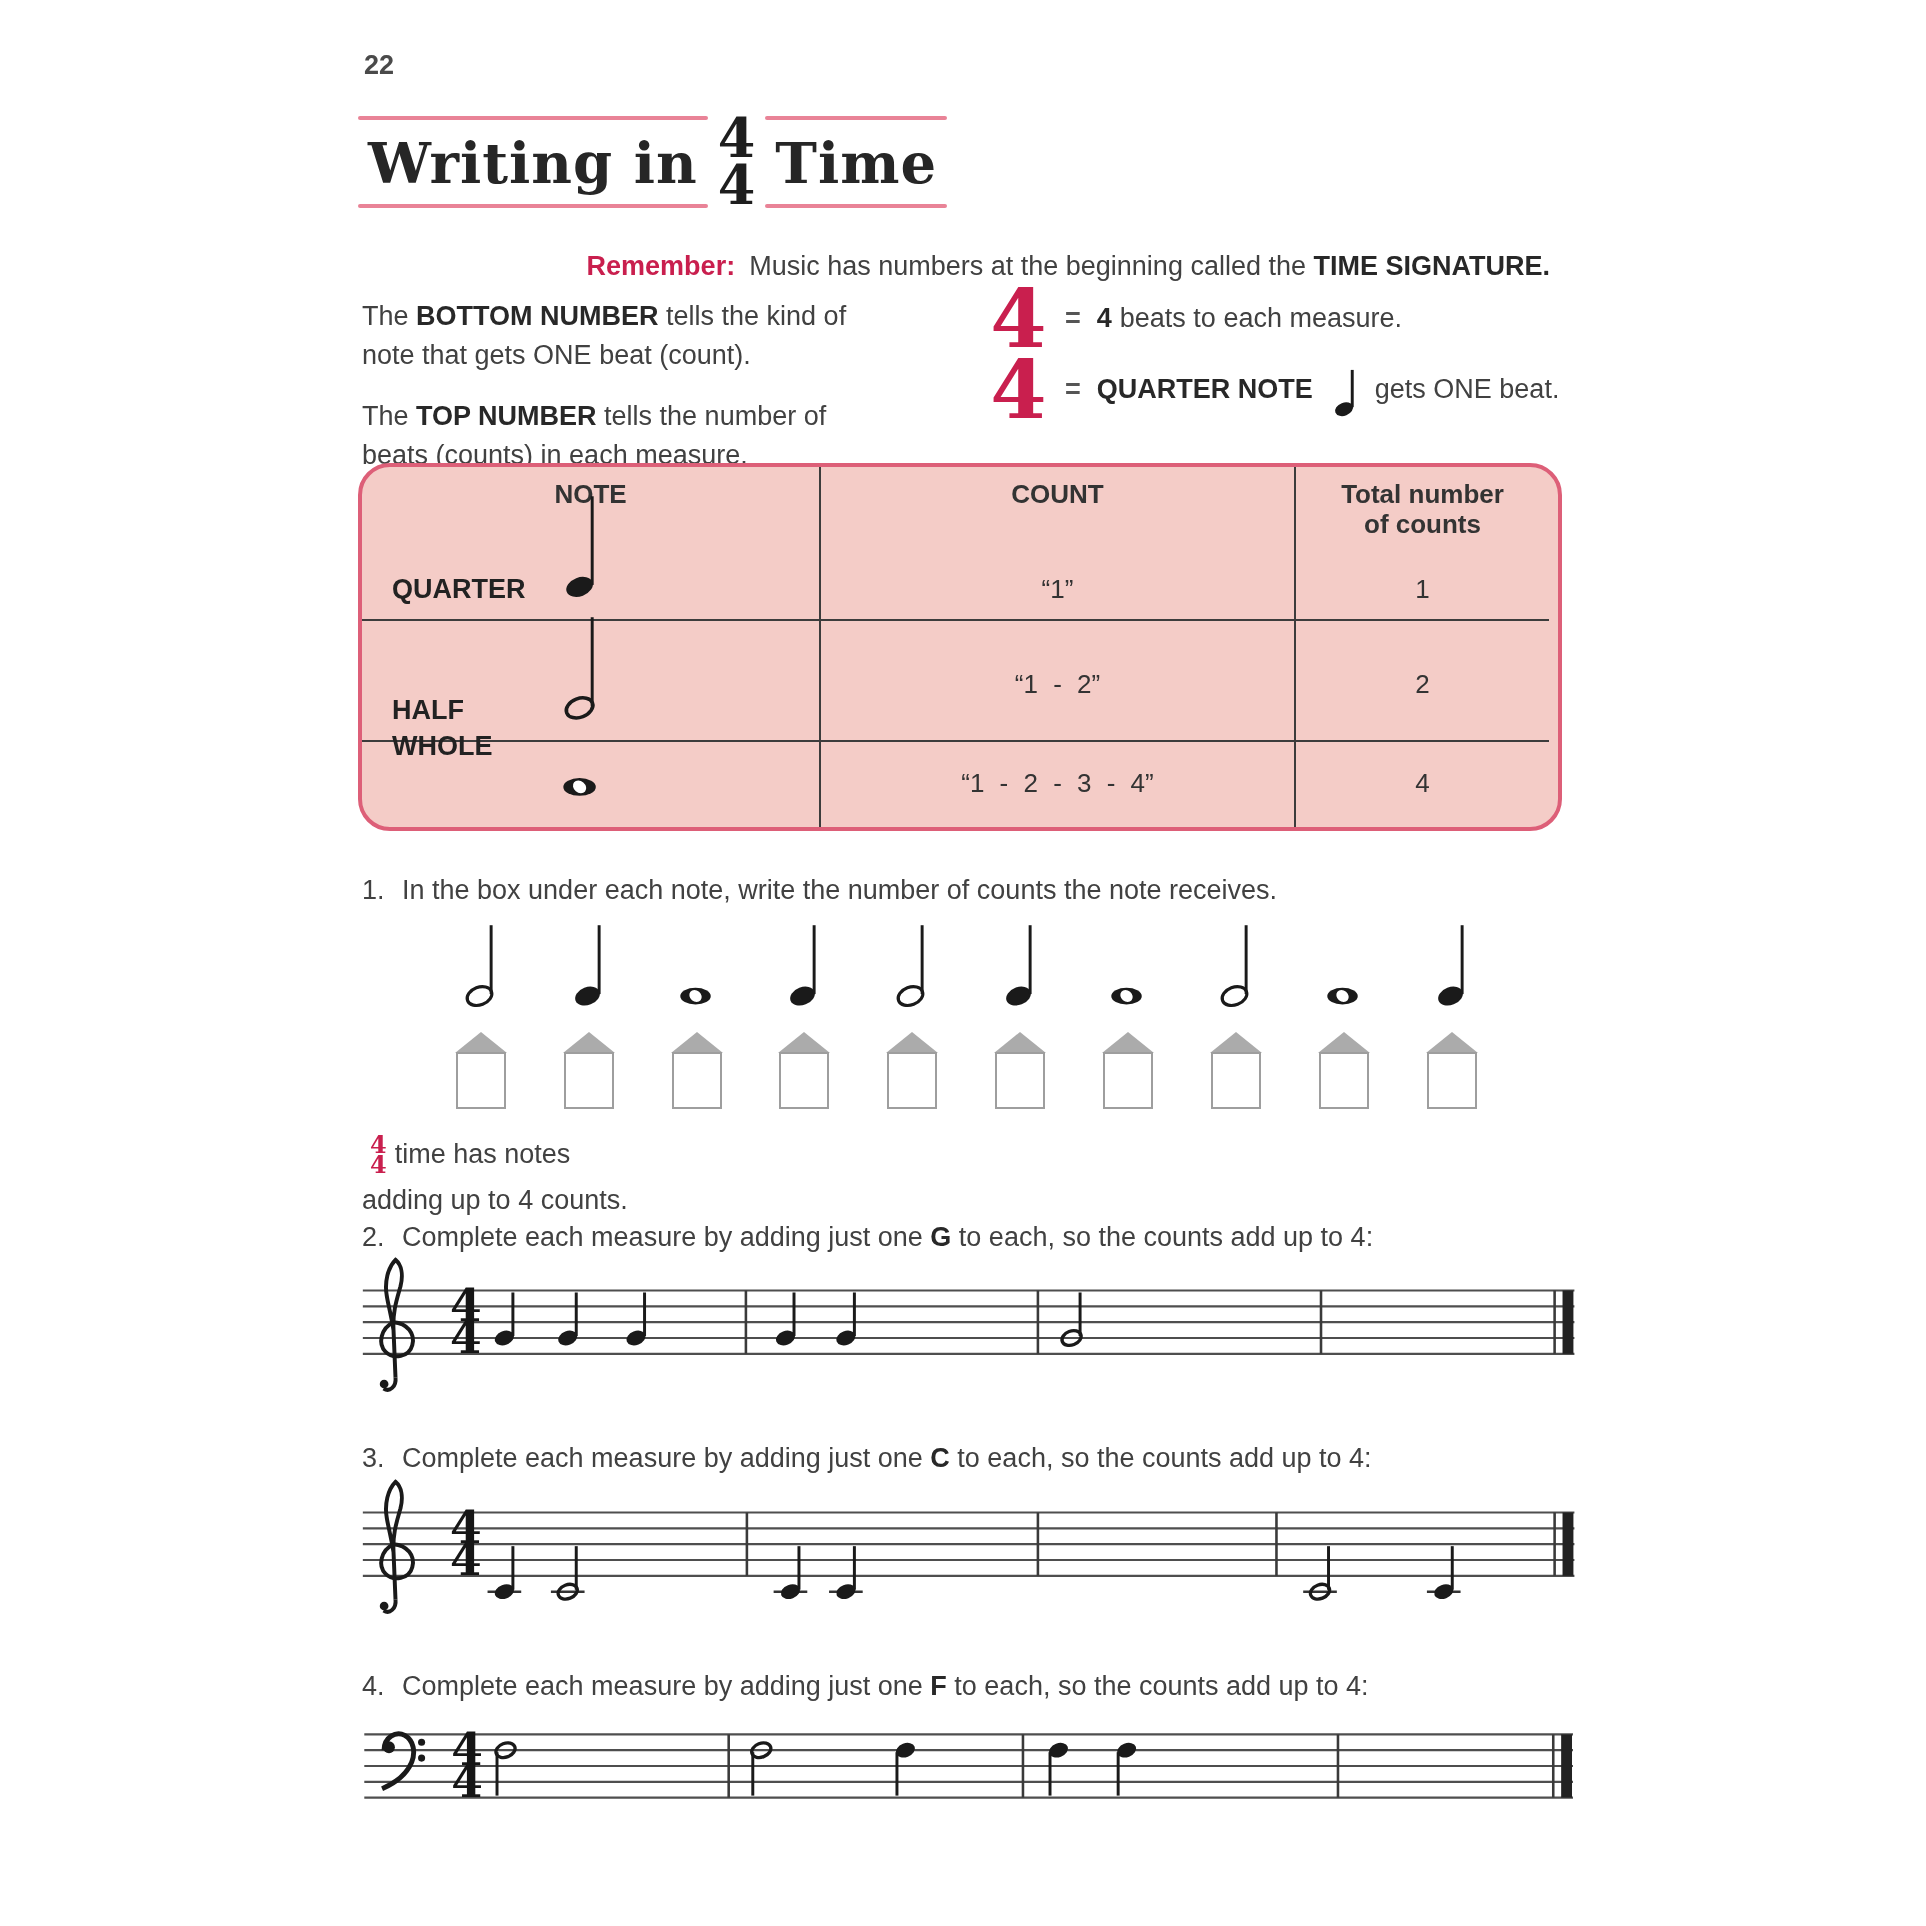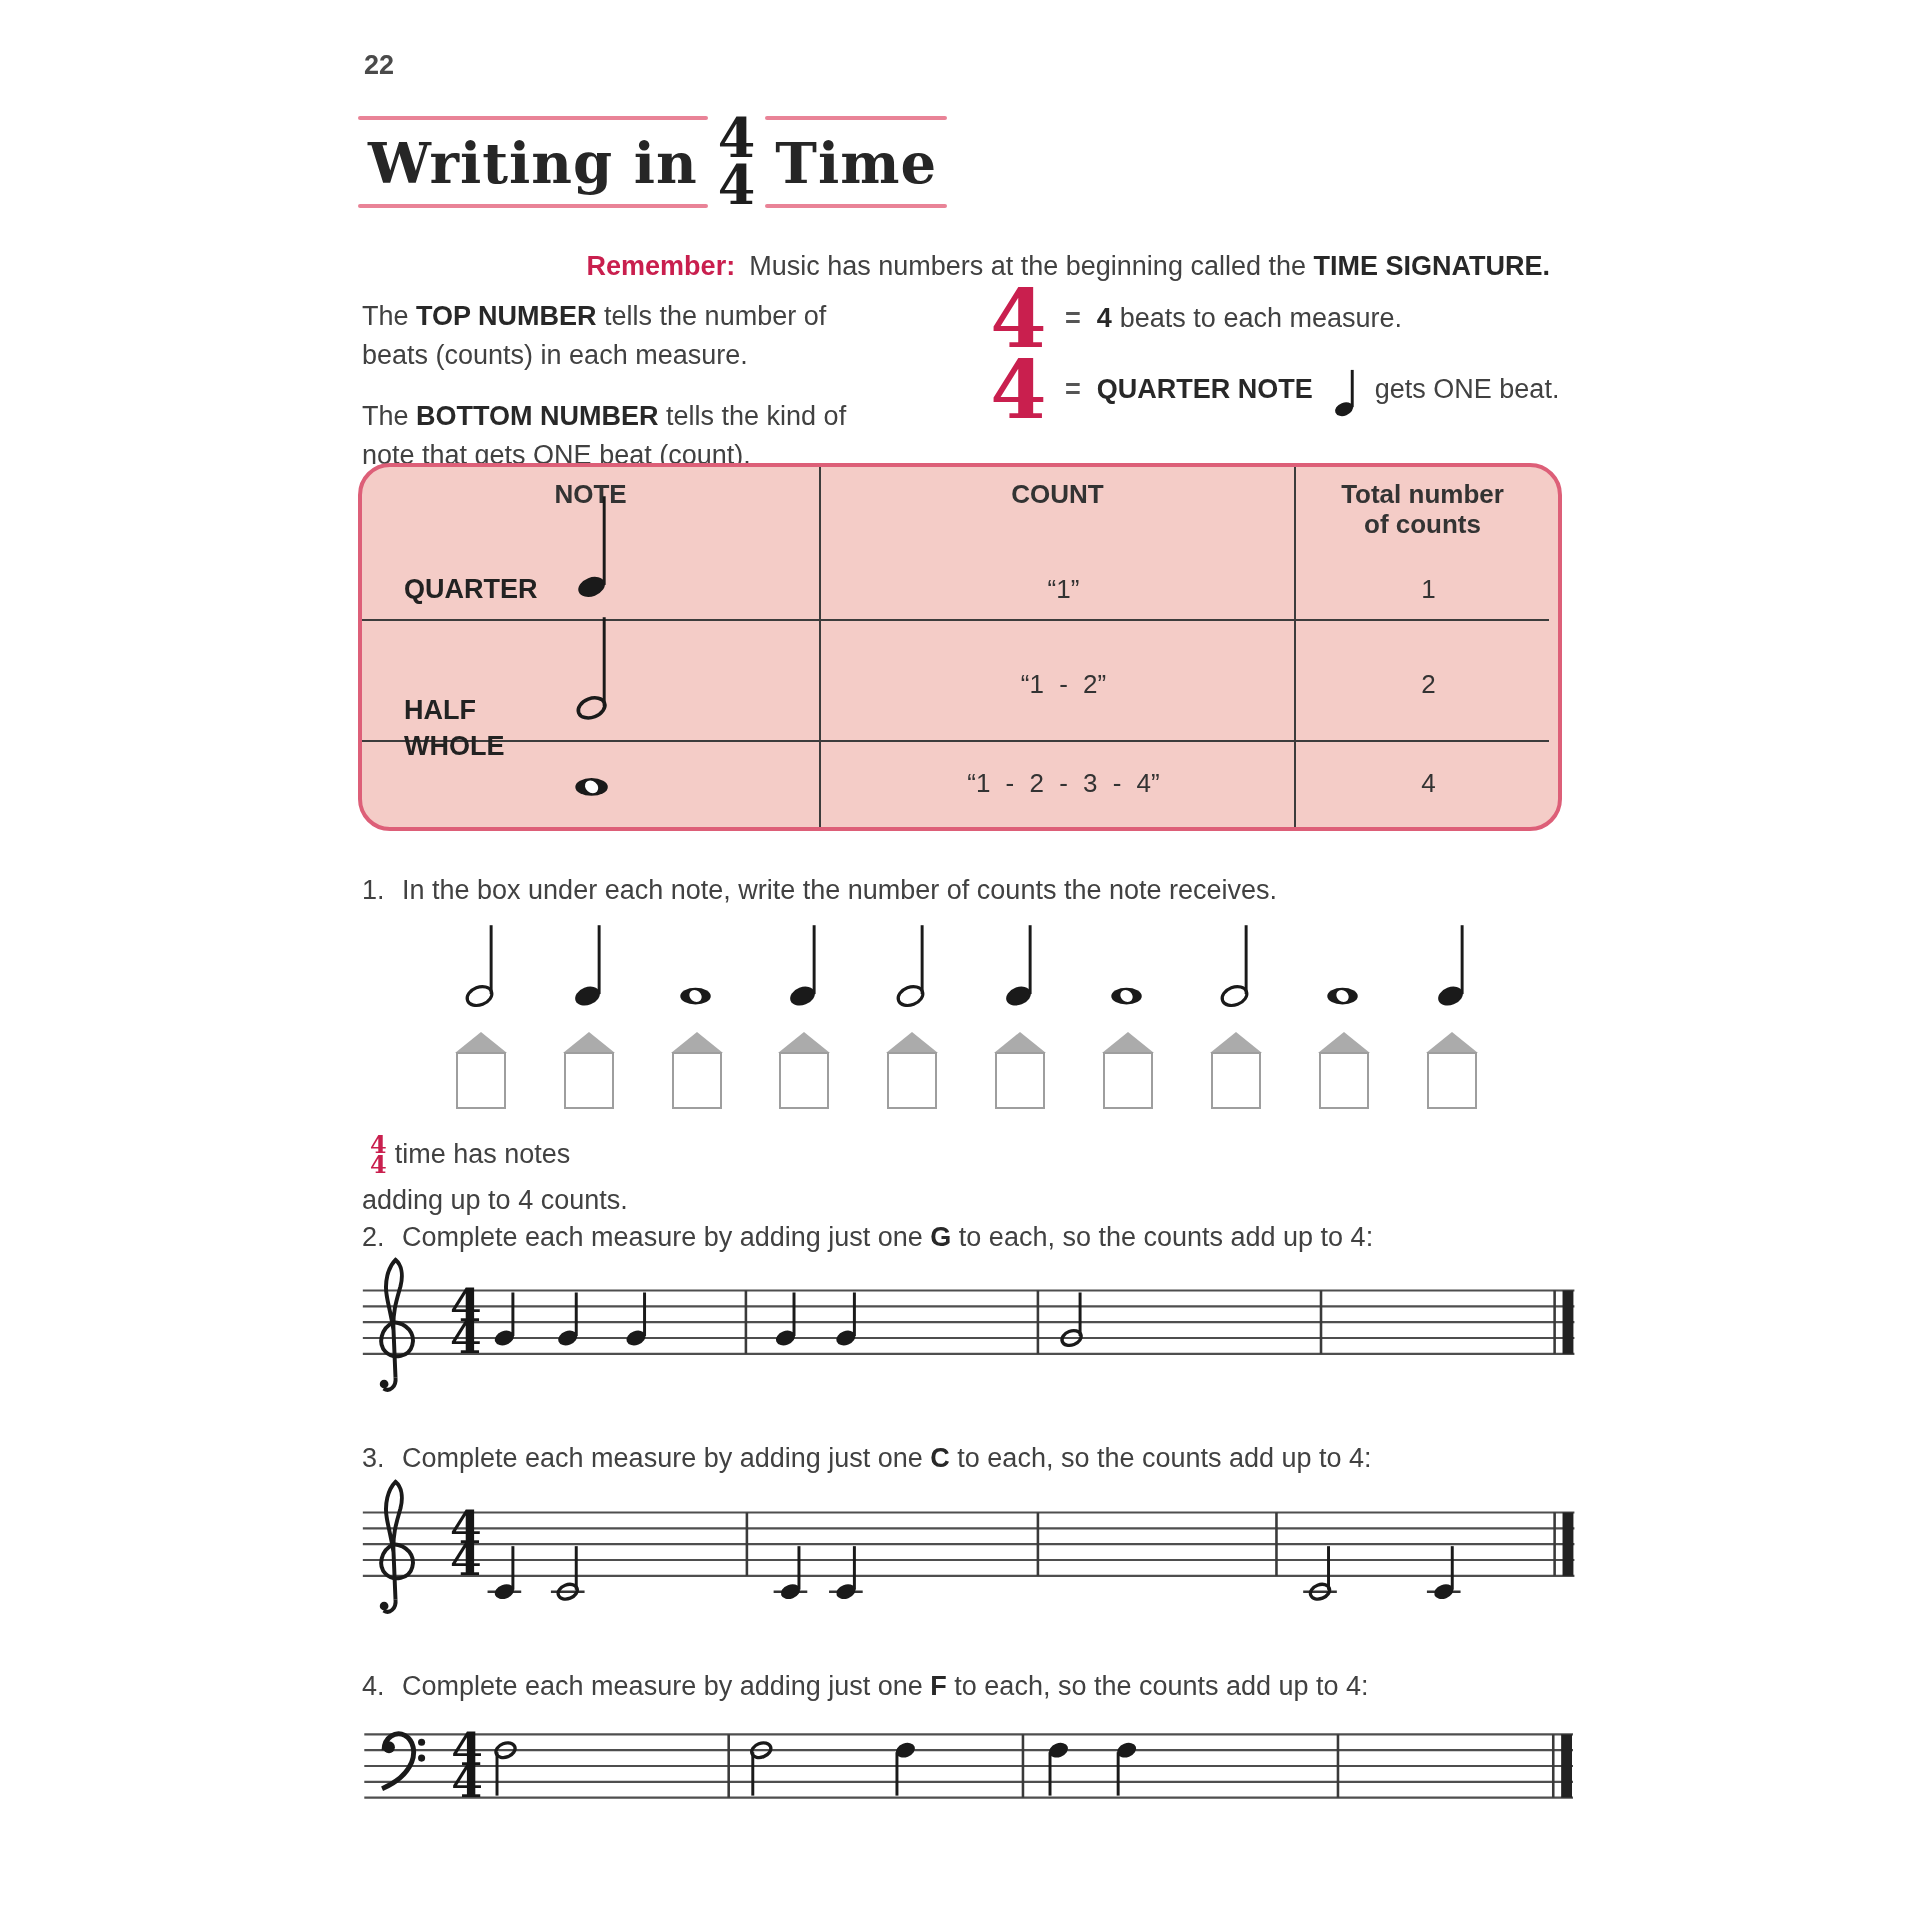--- a/index.html
+++ b/index.html
@@ -43,21 +43,21 @@
   
   .ntable{left:358px;top:463px;width:1196px;height:360px;background:#f4ccc7;
           border:4px solid #dd5f78;border-radius:32px;overflow:hidden;
           display:grid;grid-template-columns:457px 475px 255px;grid-template-rows:152px 121px 87px;}
   .cell{position:relative;}
   .cell.c2,.cell.c3{border-left:2.5px solid #3c3c3c;}
   .cell.r2,.cell.r3{border-top:2.5px solid #3c3c3c;}
   .thead{position:absolute;top:12px;left:0;right:0;text-align:center;font-size:26px;
          color:#333;font-weight:600;line-height:30px;}
   .rowlabel{font-weight:700;font-size:27px;color:#222;}
-  .cellbot{position:absolute;left:12px;right:0;bottom:14px;display:flex;align-items:flex-end;}
+  .cellbot{position:absolute;left:0;right:0;bottom:14px;display:flex;align-items:flex-end;}
   .cellbot.center{justify-content:center;font-size:26px;color:#333;}
   .count-text{word-spacing:8px;}
   .namecell{padding-left:30px;}
   .namecell .rowlabel{width:158px;}
 
   
   .ex-line{left:362px;font-size:27px;display:flex;}
   .ex-num{width:40px;flex:none;}
   .ex1{top:875px;}
   .ex2{top:1222px;}
@@ -93,22 +93,22 @@
       <div>4</div>
     </div>
     <div class="title-seg">Time</div>
   </div>
 
   <div class="abs remember">
     <span class="lbl">Remember:</span><span>Music has numbers at the beginning called the </span><b>TIME SIGNATURE.</b>
   </div>
 
   <div class="abs intro">
+    <p><span>The </span><b>BOTTOM NUMBER</b><span> tells the kind of note that gets ONE beat (count).</span></p>
     <p><span>The </span><b>TOP NUMBER</b><span> tells the number of beats (counts) in each measure.</span></p>
-    <p><span>The </span><b>BOTTOM NUMBER</b><span> tells the kind of note that gets ONE beat (count).</span></p>
   </div>
 
   <div class="abs legend">
     <div class="legend-row">
       <div class="legend-num">4</div>
       <div class="legend-eq">=</div>
       <div class="legend-txt">
           <b>4</b>
           <span>beats to each measure.</span>
         </div>

